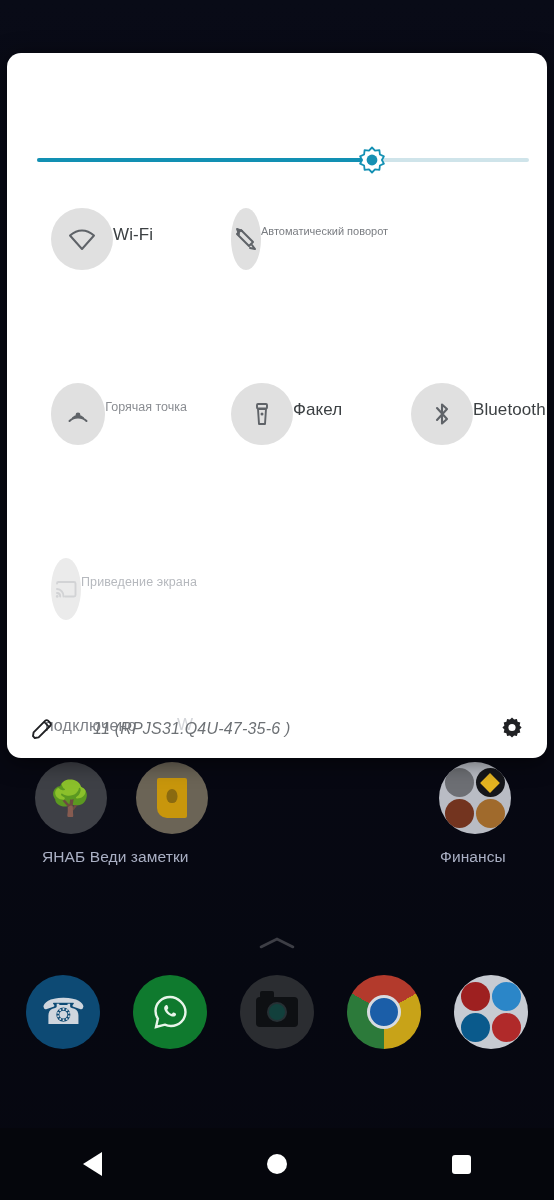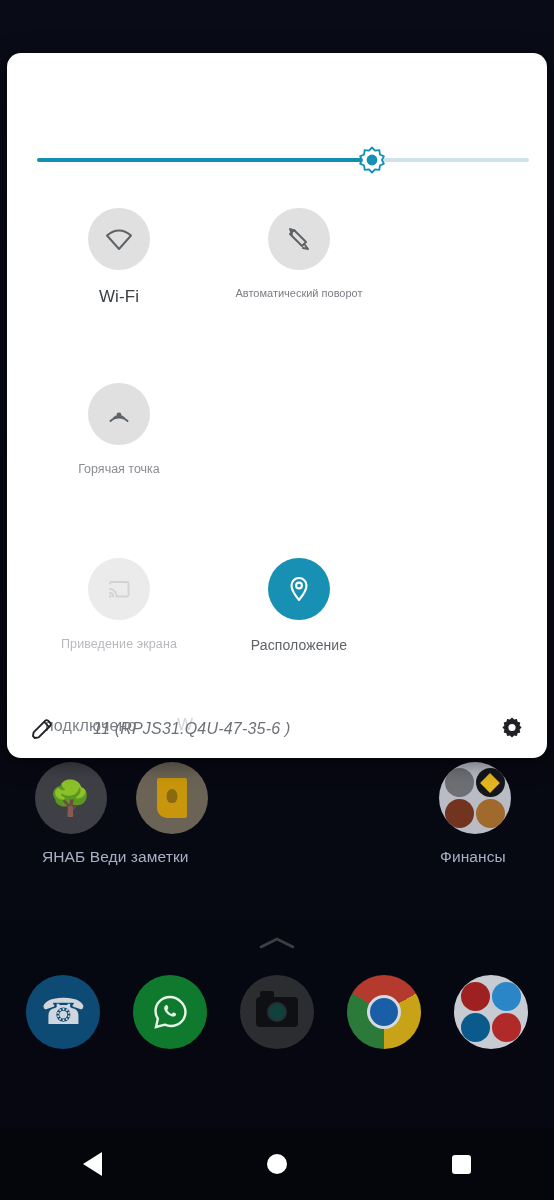--- a/index.html
+++ b/index.html
@@ -146,21 +146,21 @@
     transform:translateX(-14px);
   }
 
   
   #tiles {
     position:absolute; left:0; top:155px; width:540px;
   }
   .tile-row { display:flex; }
   .tile {
     width:180px;
-    display:flex; flex-direction:column; align-items:center;
+    display:flex; flex-direction:row; 
     padding-top:0;
     padding-left:44px;
   }
   .tile-circle {
     width:62px; height:62px; border-radius:50%;
     display:flex; align-items:center; justify-content:center;
   }
   .tile-circle.off { background:#e0e0e0; }
   .tile-circle.faded { background:#ebebeb; }
   .tile-circle.on  { background:#1790b3; }
@@ -345,46 +345,55 @@
           <div class="tile-circle off">
             <svg width="32" height="32" viewBox="0 0 32 32">
               <circle cx="16" cy="17" r="2.4" fill="#5f6368"></circle>
               <path d="M11 20 A7 7 0 0 1 21 20" fill="none" stroke="#5f6368" stroke-width="2" stroke-linecap="round"></path>
               <path d="M7.5 23 A12 12 0 0 1 24.5 23" fill="none" stroke="#5f6368" stroke-width="2" stroke-linecap="round"></path>
             </svg>
           </div>
           <div class="tile-label small2">Горячая точка</div>
         </div>
 
-
+        <div class="tile">
+          <div class="tile-circle off">
+            <svg width="30" height="30" viewBox="0 0 30 30">
+              <rect x="10" y="5" width="10" height="4.5" rx="1" fill="none" stroke="#5f6368" stroke-width="1.9"></rect>
+              <path d="M11 10 L19 10 L18 25 L12 25 Z" fill="none" stroke="#5f6368" stroke-width="1.9" stroke-linejoin="round"></path>
+              <circle cx="15" cy="15" r="1.5" fill="#5f6368"></circle>
+            </svg>
+          </div>
+          <div class="tile-label">Факел</div>
+        </div>
+
+        <div class="tile">
+          <div class="tile-circle off">
+            <svg width="30" height="30" viewBox="0 0 30 30">
+              <path d="M10 9 L20 20 L15 24.5 L15 5.5 L20 10 L10 21" fill="none" stroke="#5f6368" stroke-width="2.1" stroke-linejoin="round" stroke-linecap="round"></path>
+            </svg>
+          </div>
+          <div class="tile-label">Bluetooth</div>
+        </div>
       </div>
 
       <div class="tile-row r3">
 
         <div class="tile">
           <div class="tile-circle faded">
             <svg width="30" height="30" viewBox="0 0 30 30">
               <path d="M6 9.5 A1.5 1.5 0 0 1 7.5 8 L23 8 A1.5 1.5 0 0 1 24.5 9.5 L24.5 21 A1.5 1.5 0 0 1 23 22.5 L14 22.5" fill="none" stroke="#d2d3d5" stroke-width="1.9" stroke-linecap="round"></path>
               <path d="M6 15 A7 7 0 0 1 12.5 22.5" fill="none" stroke="#d2d3d5" stroke-width="1.9" stroke-linecap="round"></path>
               <path d="M6 19 A3.4 3.4 0 0 1 9.2 22.5" fill="none" stroke="#d2d3d5" stroke-width="1.9" stroke-linecap="round"></path>
               <circle cx="6.2" cy="22.4" r="1.3" fill="#d2d3d5"></circle>
             </svg>
           </div>
           <div class="tile-label faded-lbl">Приведение экрана</div>
         </div>
 
-        <div class="tile">
-          <div class="tile-circle on">
-            <svg width="30" height="30" viewBox="0 0 30 30">
-              <path d="M15 4 C10.8 4 7.5 7.3 7.5 11.5 C7.5 17 15 26 15 26 C15 26 22.5 17 22.5 11.5 C22.5 7.3 19.2 4 15 4 Z" fill="none" stroke="#ffffff" stroke-width="2.1" stroke-linejoin="round"></path>
-              <circle cx="15" cy="11.5" r="2.9" fill="none" stroke="#ffffff" stroke-width="2.1"></circle>
-            </svg>
-          </div>
-          <div class="tile-label mid">Расположение</div>
-        </div>
 
       </div>
     </div>
 
     <div id="artifact-connected">подключено</div>
     <div id="artifact-w">W</div>
 
     <div id="qs-footer">
       <svg id="edit-icon" viewBox="0 0 26 26">
         <path d="M4 20.2 L4.6 16.4 L16.3 4.7 A1.9 1.9 0 0 1 19 4.7 L21.3 7 A1.9 1.9 0 0 1 21.3 9.7 L9.6 21.4 L5.8 22 Z" fill="none" stroke="#202124" stroke-width="1.9" stroke-linejoin="round"></path>

